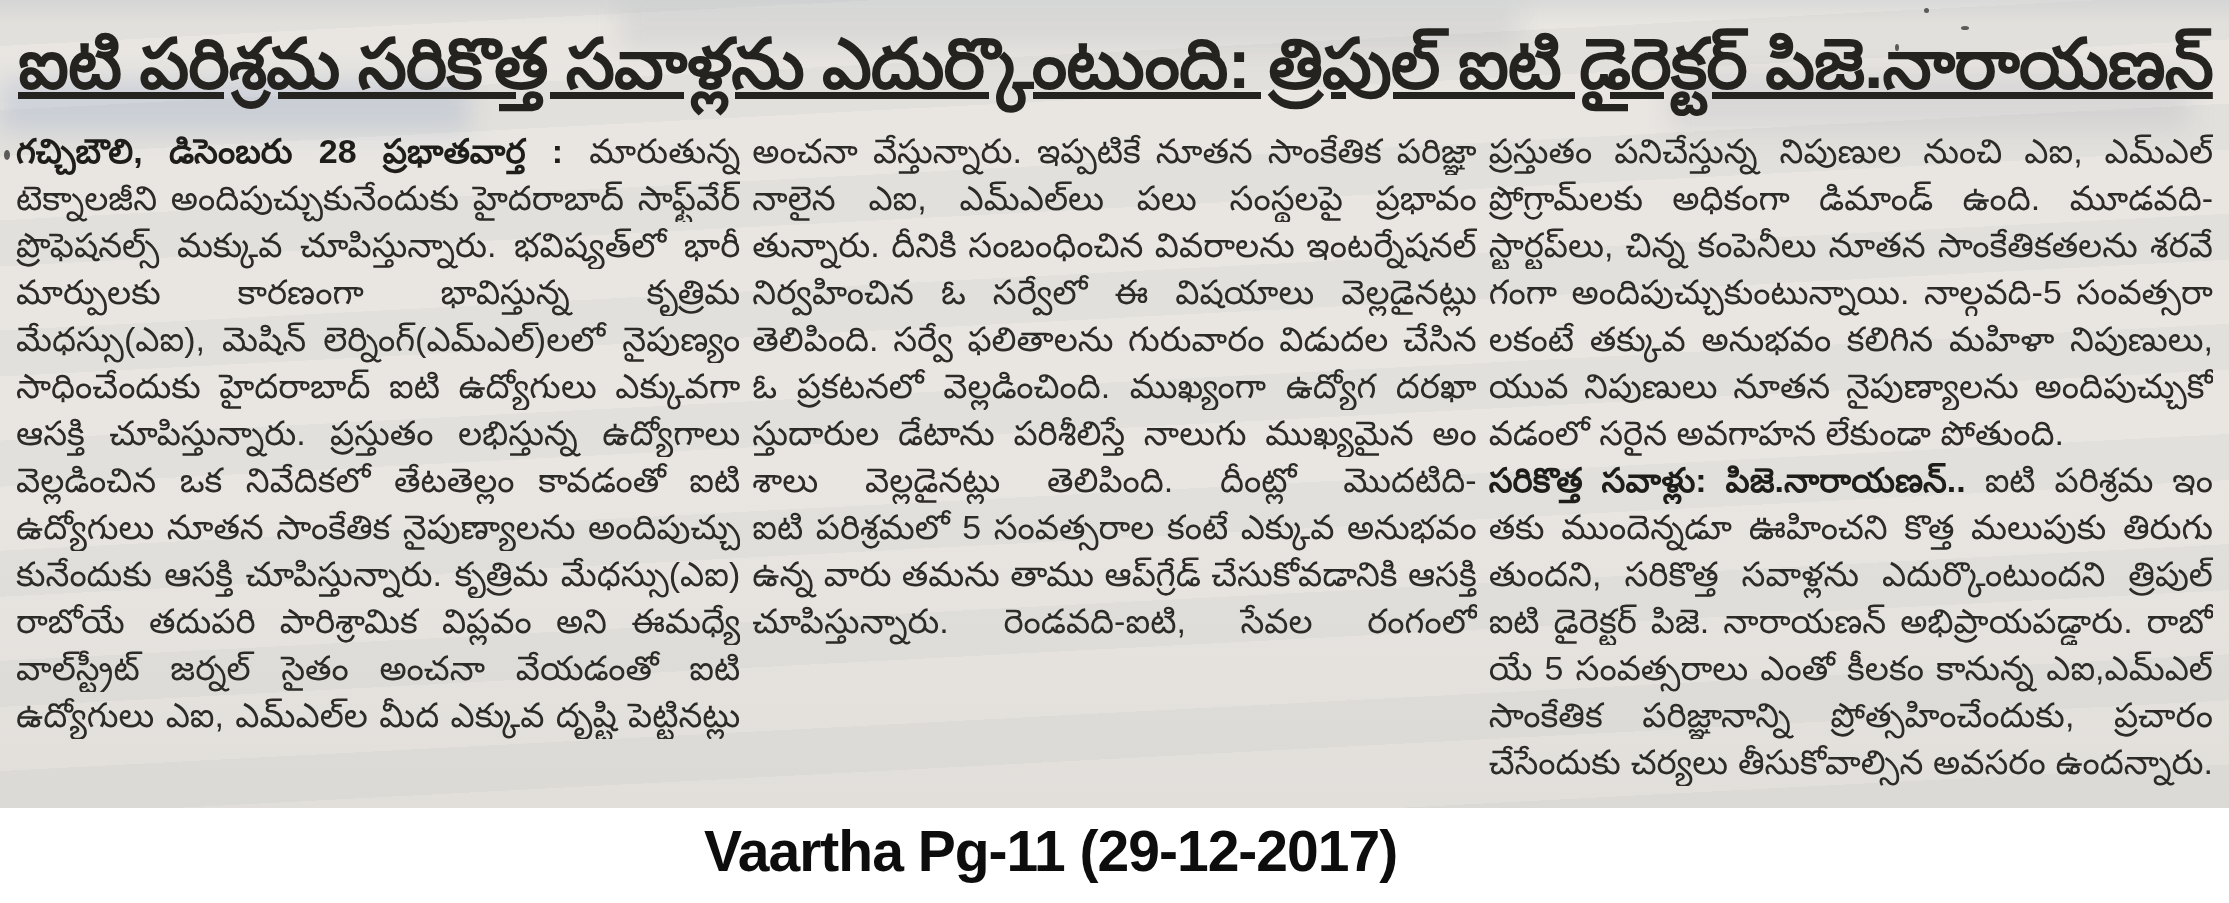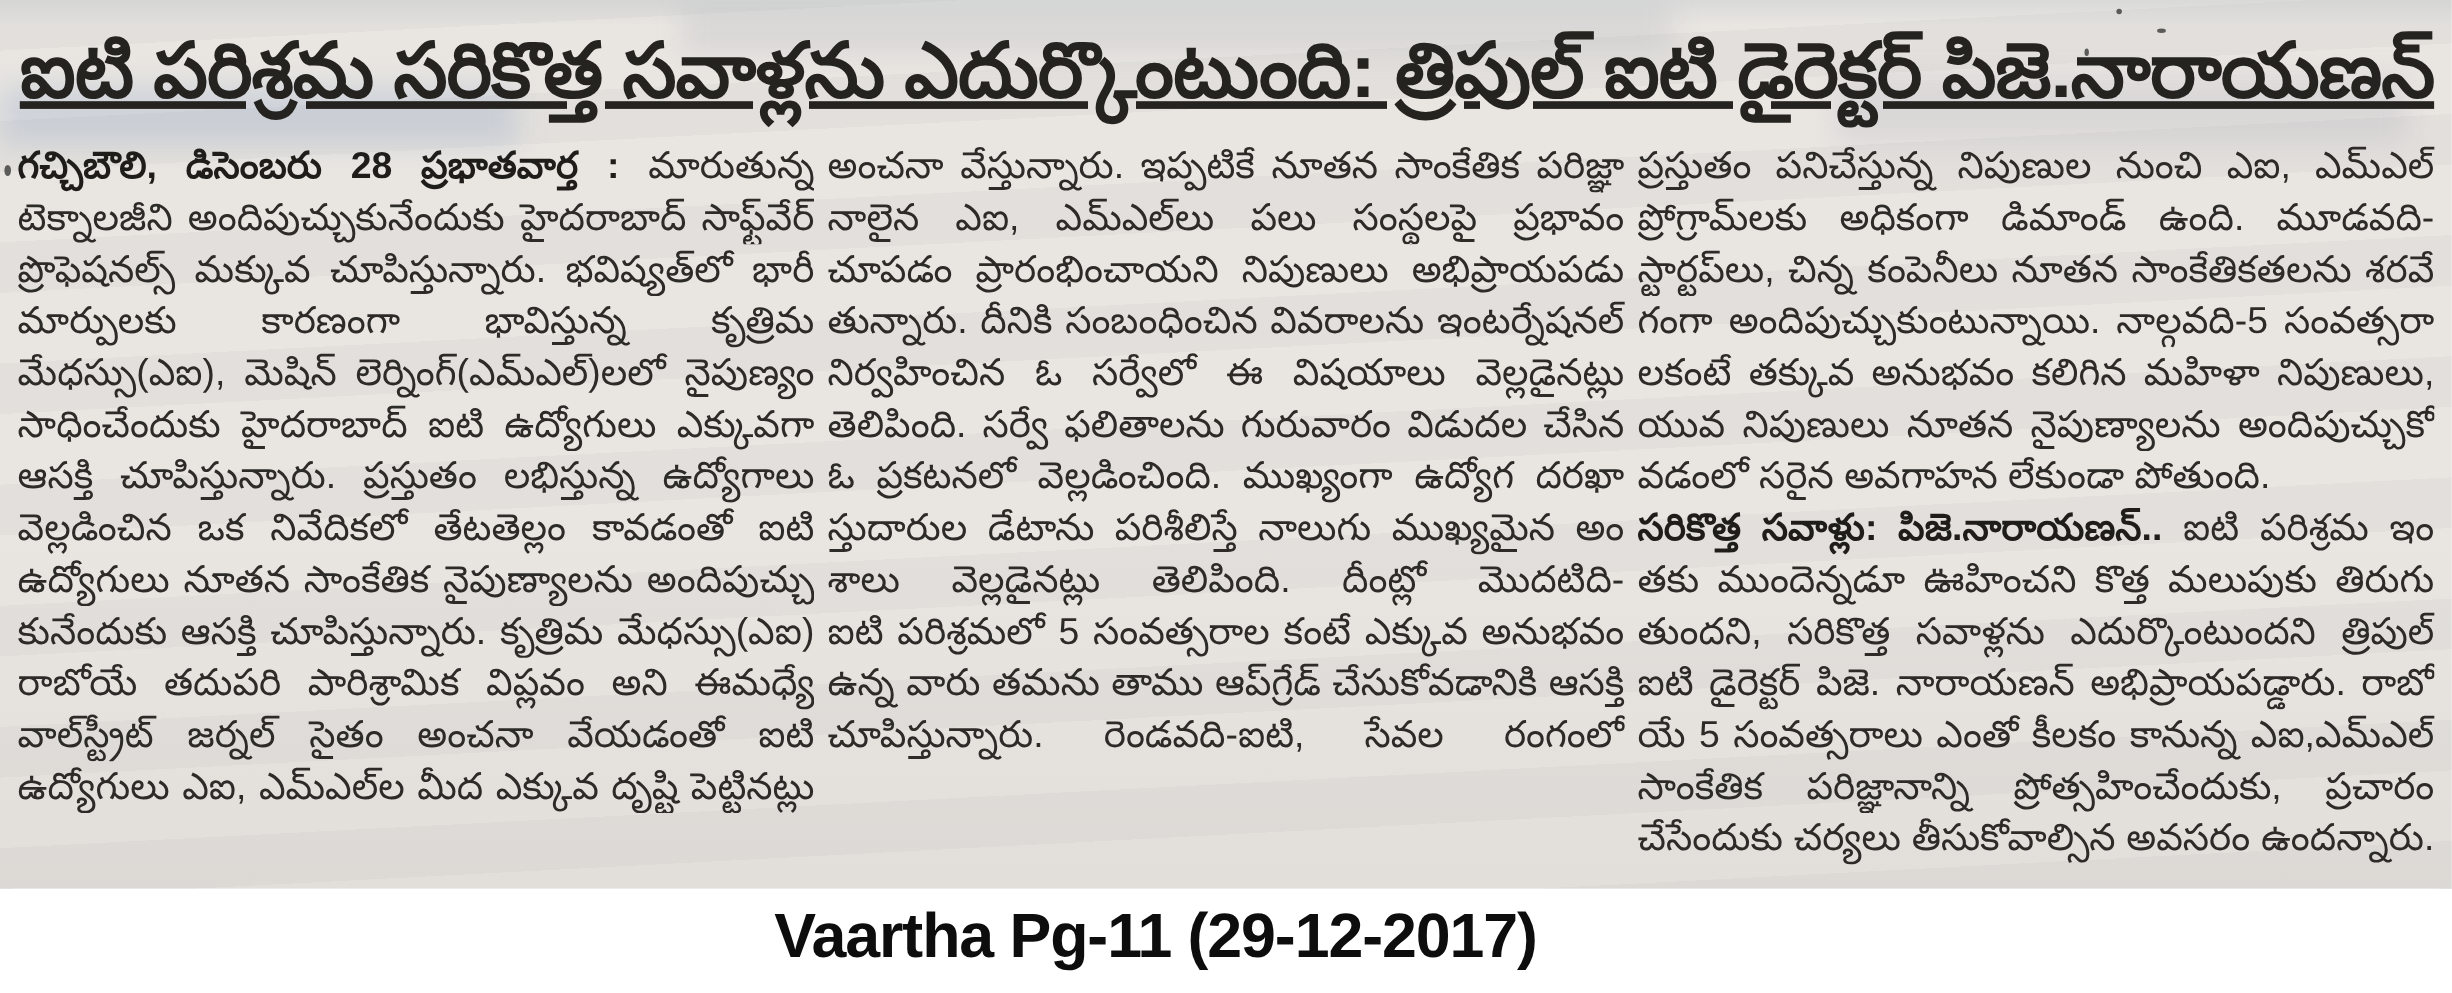--- a/index.html
+++ b/index.html
@@ -121,21 +121,20 @@
         <div class="line">ఉద్యోగులు నూతన సాంకేతిక నైపుణ్యాలను అందిపుచ్చు</div>
         <div class="line">కునేందుకు ఆసక్తి చూపిస్తున్నారు. కృత్రిమ మేధస్సు(ఎఐ)</div>
         <div class="line">రాబోయే తదుపరి పారిశ్రామిక విప్లవం అని ఈమధ్యే</div>
         <div class="line">వాల్‌స్ట్రీట్ జర్నల్ సైతం అంచనా వేయడంతో ఐటి</div>
         <div class="line">ఉద్యోగులు ఎఐ, ఎమ్ఎల్‌ల మీద ఎక్కువ దృష్టి పెట్టినట్లు</div>
       </div>
 
       <div class="col">
         <div class="line">అంచనా వేస్తున్నారు. ఇప్పటికే నూతన సాంకేతిక పరిజ్ఞా</div>
         <div class="line">నాలైన ఎఐ, ఎమ్ఎల్‌లు పలు సంస్థలపై ప్రభావం</div>
-        <div class="line">చూపడం ప్రారంభించాయని నిపుణులు అభిప్రాయపడు</div>
         <div class="line">తున్నారు. దీనికి సంబంధించిన వివరాలను ఇంటర్నేషనల్</div>
         <div class="line">నిర్వహించిన ఓ సర్వేలో ఈ విషయాలు వెల్లడైనట్లు</div>
         <div class="line">తెలిపింది. సర్వే ఫలితాలను గురువారం విడుదల చేసిన</div>
         <div class="line">ఓ ప్రకటనలో వెల్లడించింది. ముఖ్యంగా ఉద్యోగ దరఖా</div>
         <div class="line">స్తుదారుల డేటాను పరిశీలిస్తే నాలుగు ముఖ్యమైన అం</div>
         <div class="line">శాలు వెల్లడైనట్లు తెలిపింది. దీంట్లో మొదటిది-</div>
         <div class="line">ఐటి పరిశ్రమలో 5 సంవత్సరాల కంటే ఎక్కువ అనుభవం</div>
         <div class="line">ఉన్న వారు తమను తాము ఆప్‌గ్రేడ్ చేసుకోవడానికి ఆసక్తి</div>
         <div class="line">చూపిస్తున్నారు. రెండవది-ఐటి, సేవల రంగంలో</div>
       </div>

